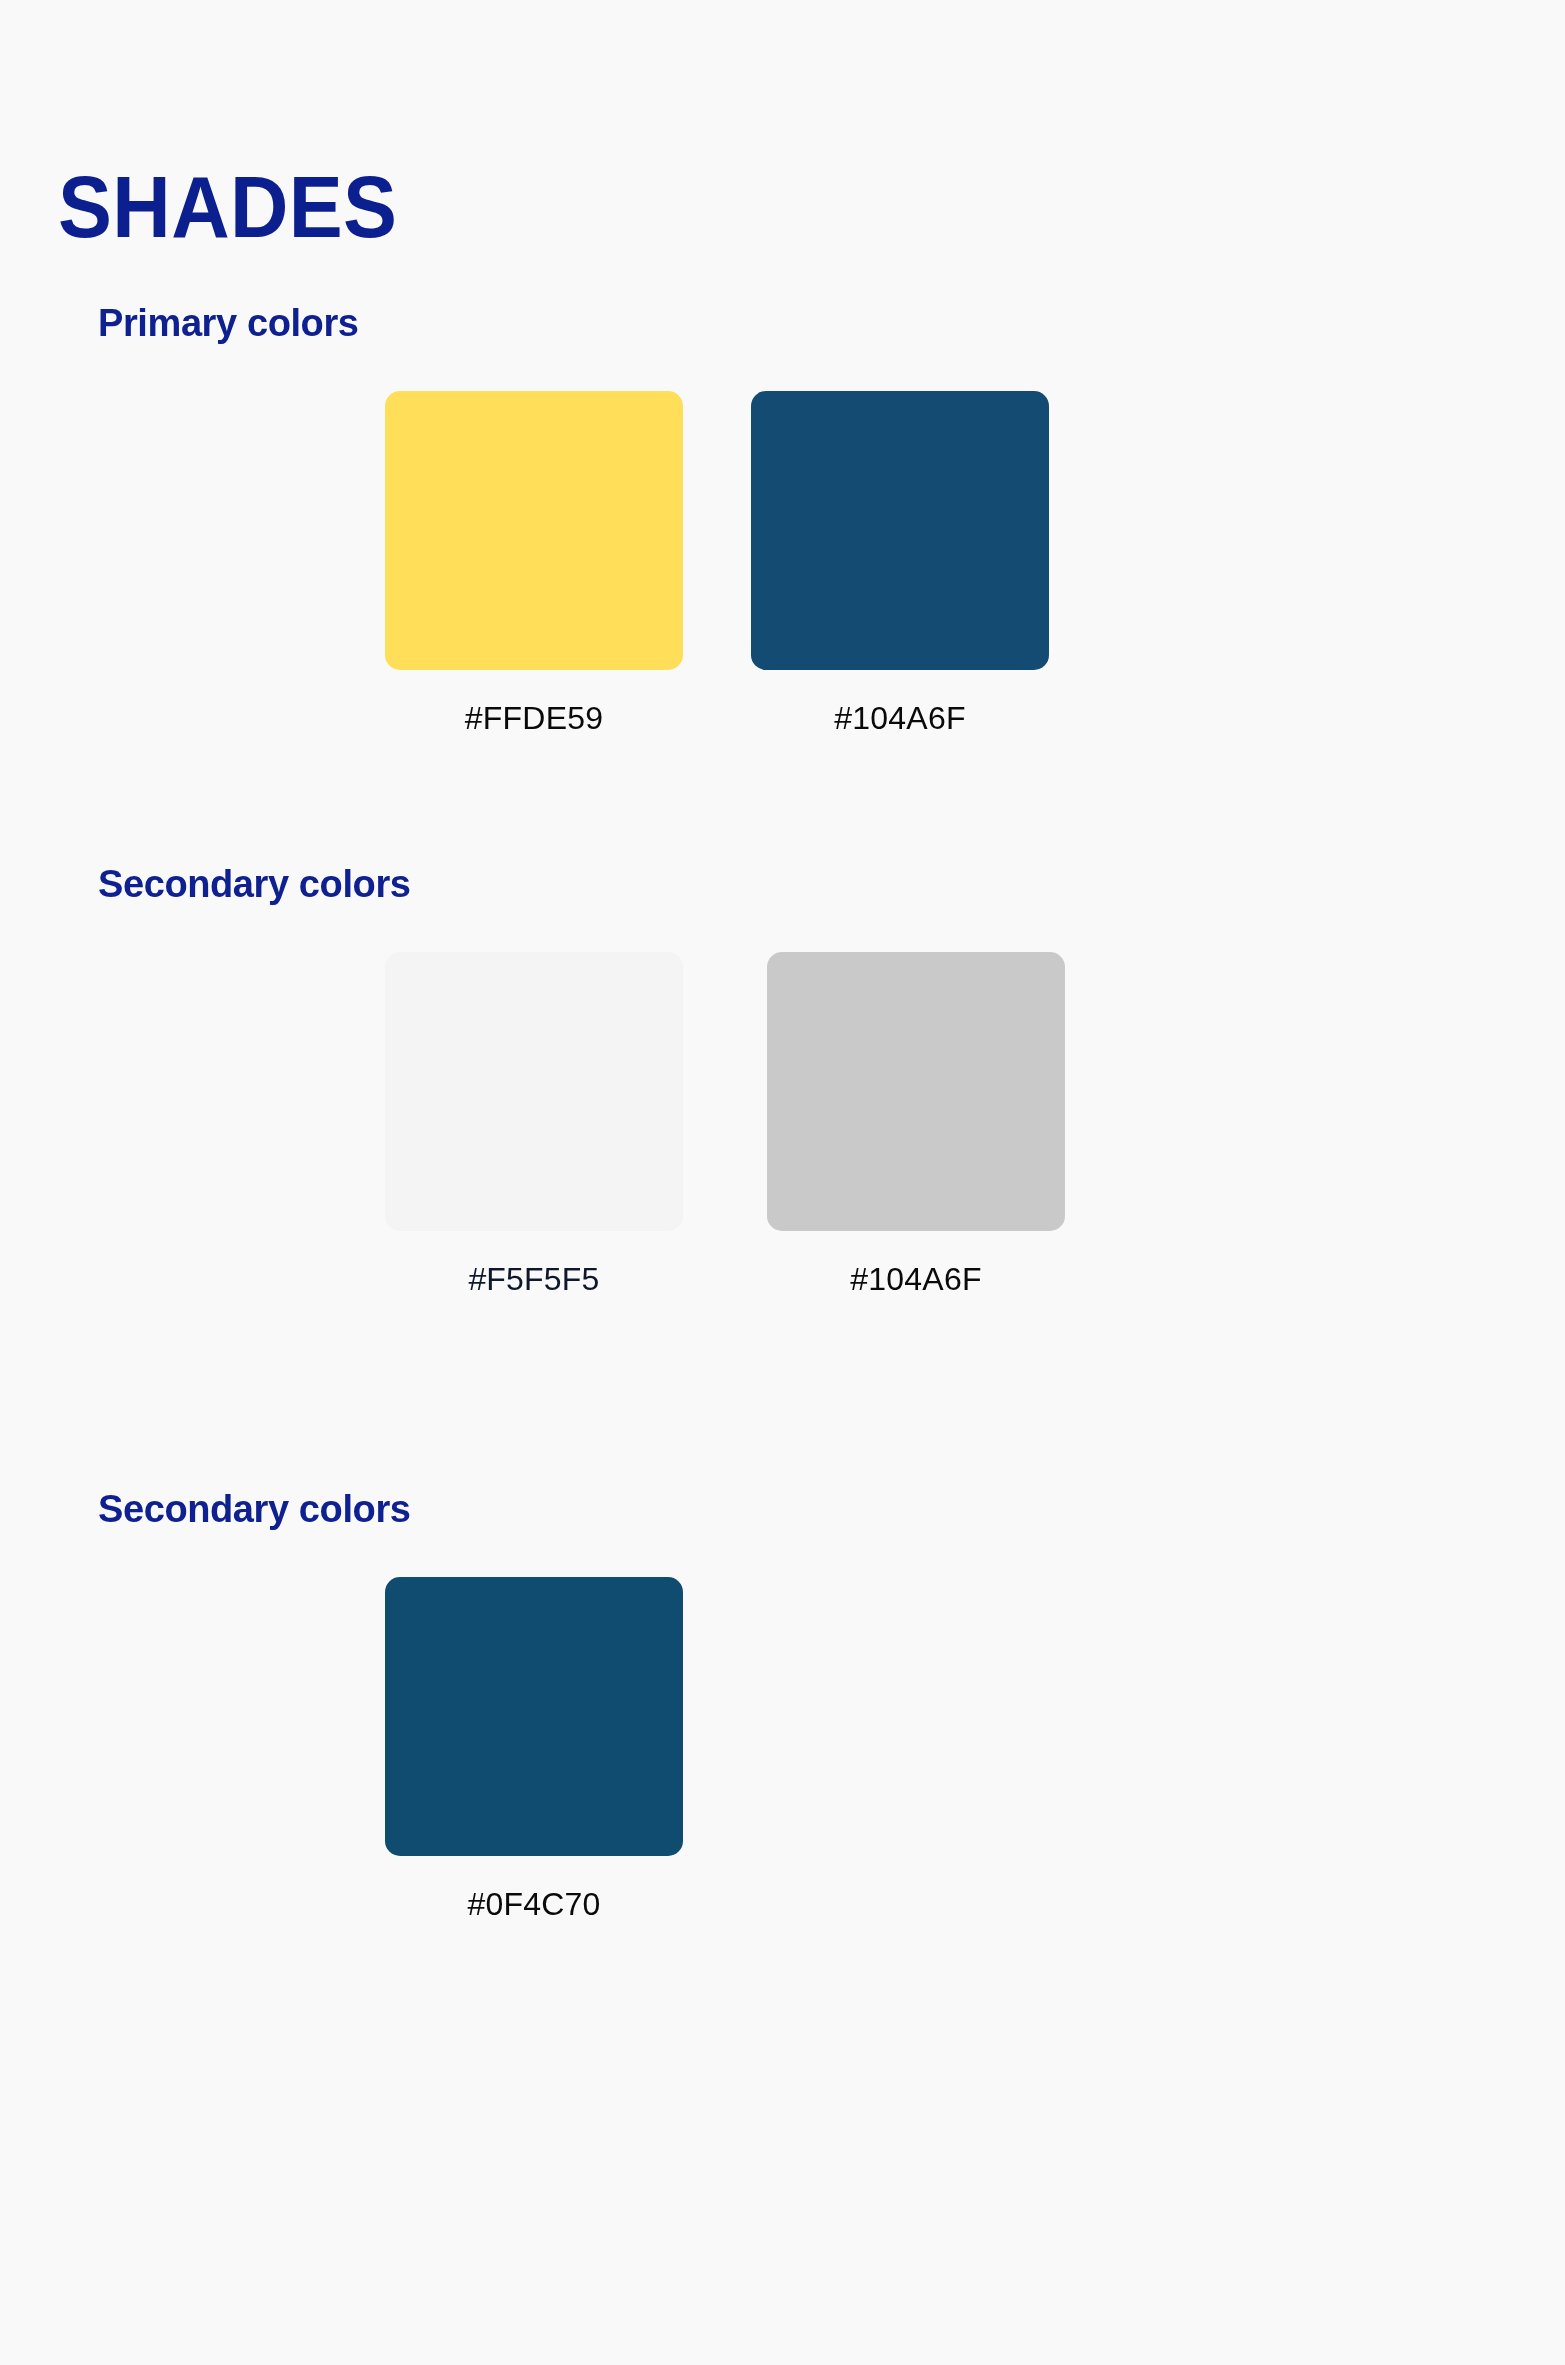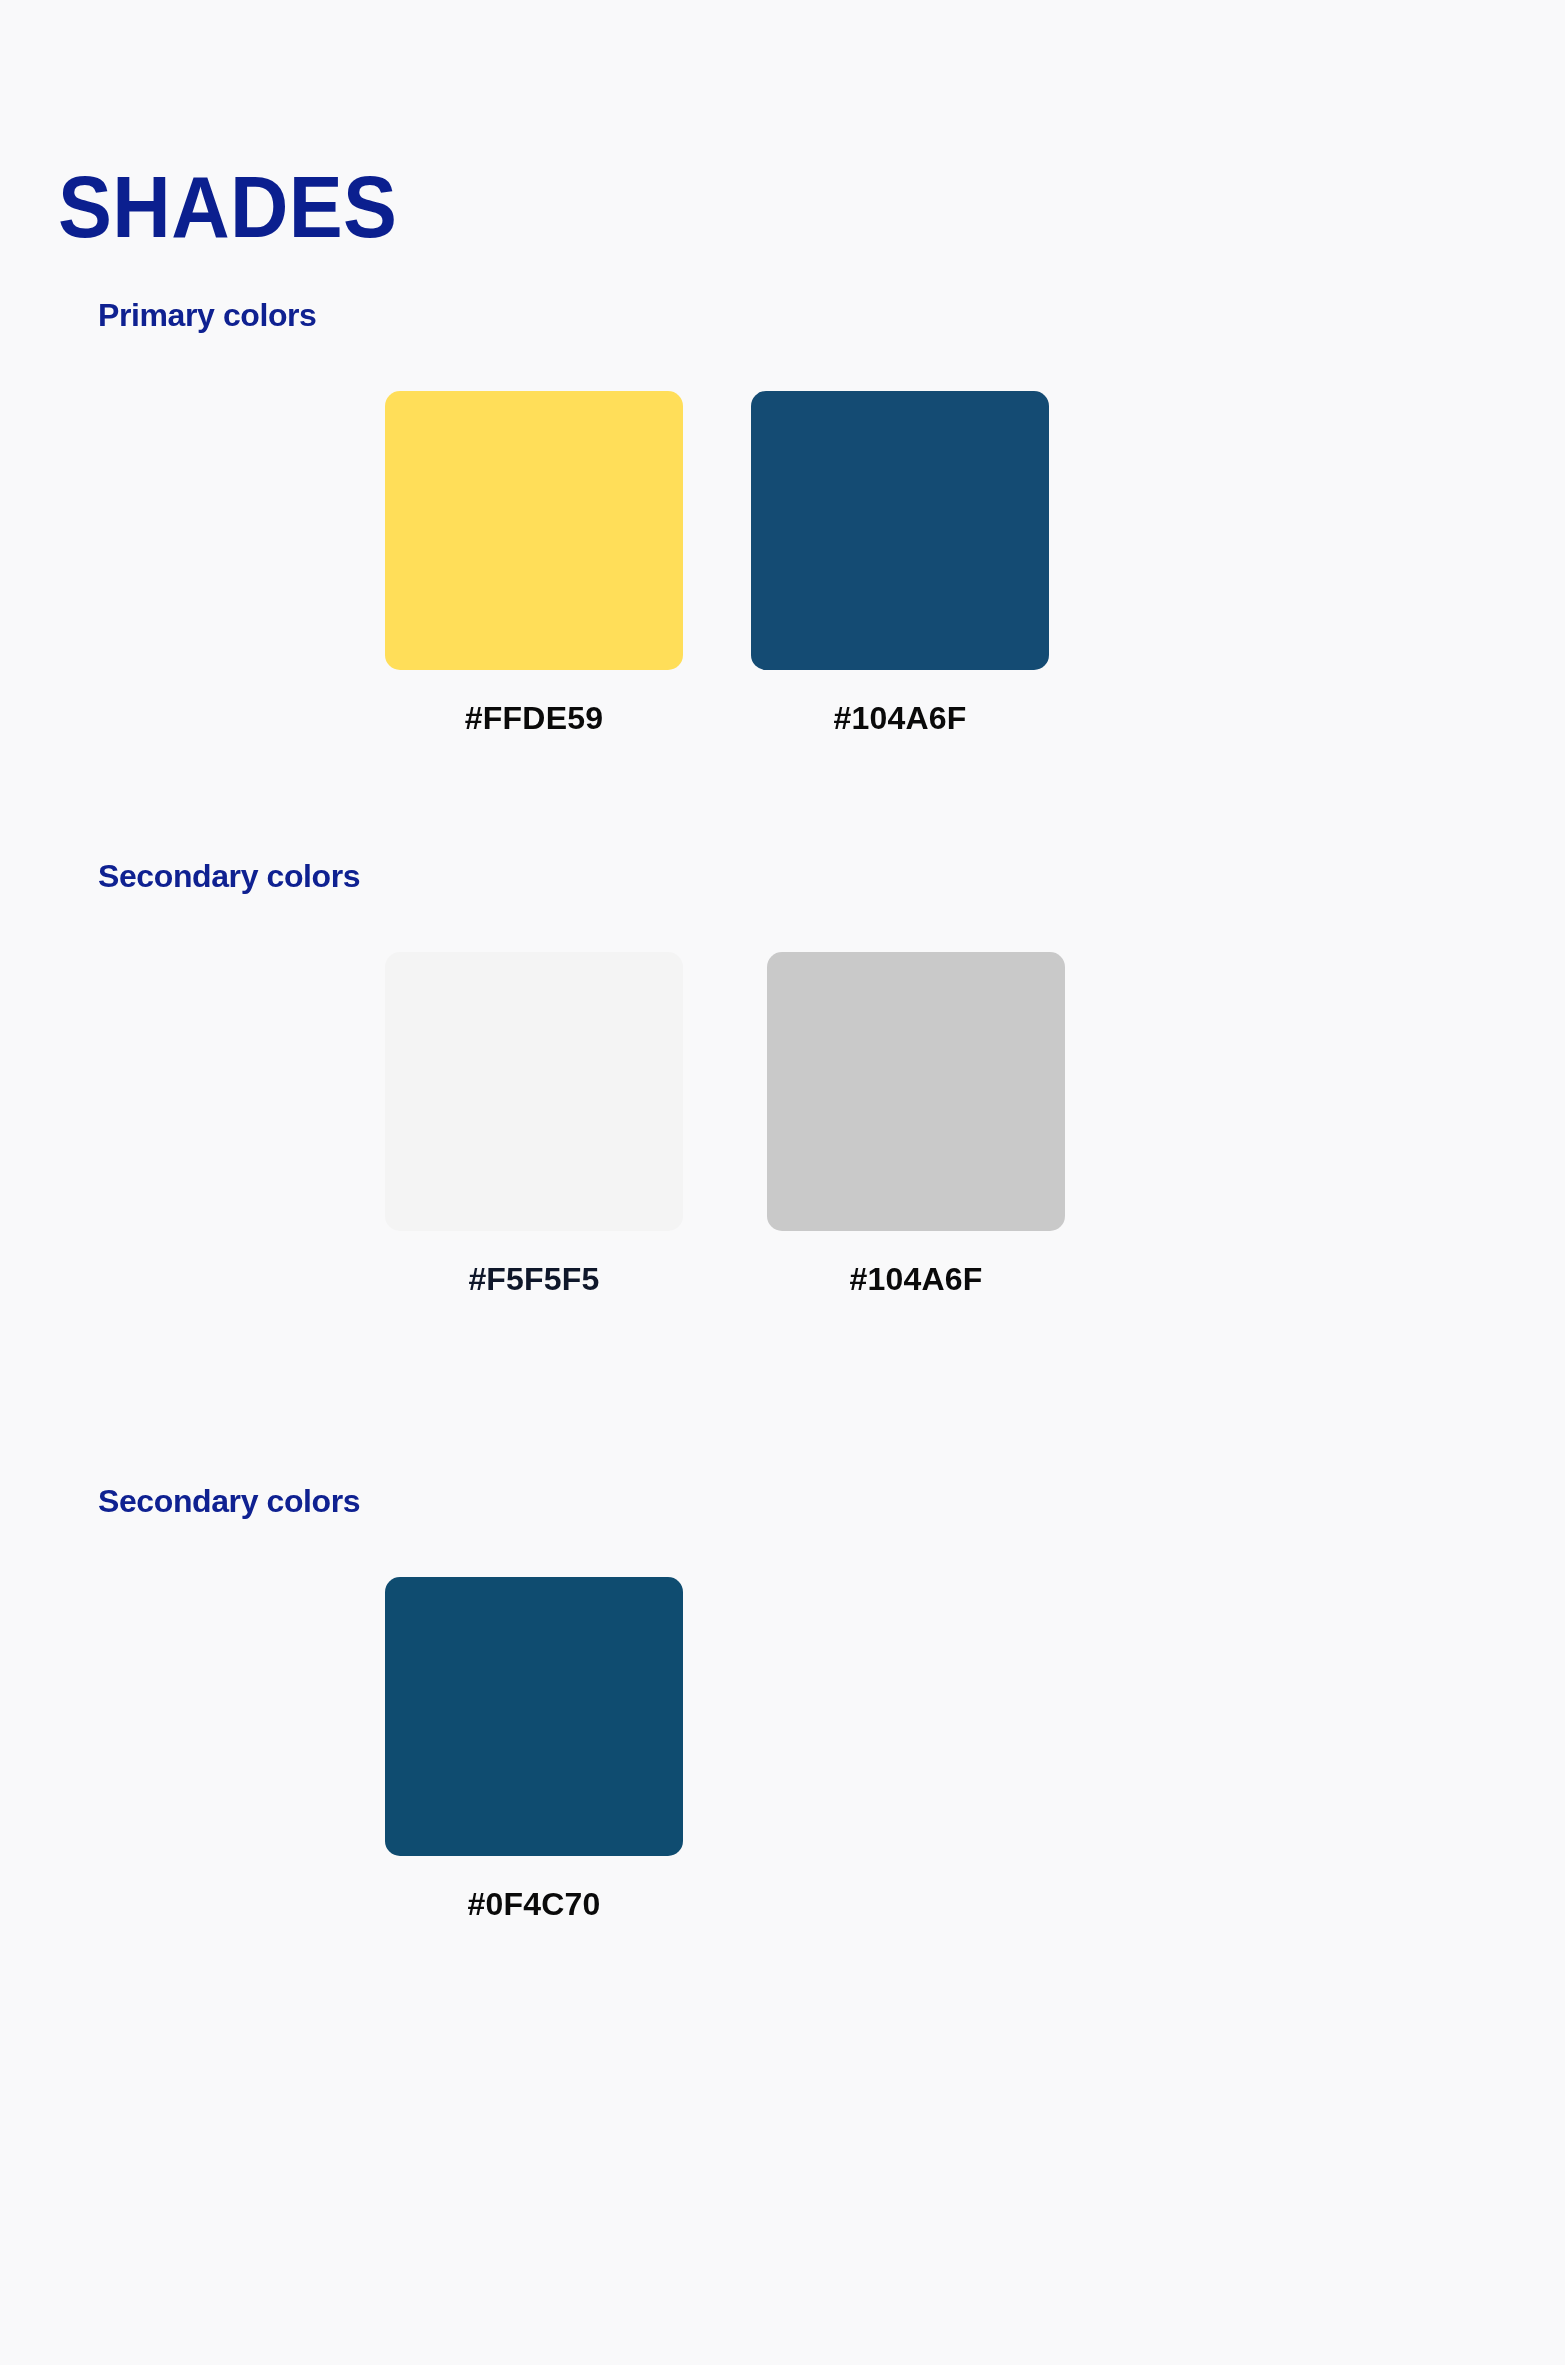--- a/index.html
+++ b/index.html
@@ -45,21 +45,21 @@
     width: 1565px;
   }
   .section-1 { top: 272px; }
   .section-2 { top: 833px; }
   .section-3 { top: 1458px; }
 
   .section-heading {
     position: absolute;
     left: 98px;
     top: 0;
-    font-size: 32px;
+    font-size: 38px;
     line-height: 1.0;
     font-weight: 700;
     letter-spacing: -0.4px;
     color: #0f2191;
     white-space: nowrap;
     font-family: "Liberation Sans", sans-serif;
   }
 
   .swatch-row {
     position: absolute;
@@ -81,21 +81,21 @@
   .swatch-chip {
     width: 298px;
     height: 279px;
     border-radius: 15px;
   }
 
   .swatch-label {
     margin-top: 32px;
     font-size: 32px;
     line-height: 1.0;
-    font-weight: 700;
+    font-weight: 400;
     letter-spacing: 0.2px;
     color: #0a0a0a;
     text-align: center;
     font-family: "Liberation Sans", sans-serif;
   }
 </style>
 </head>
 <body style="background-color: rgb(249, 249, 250);">
 
 <div class="page">

